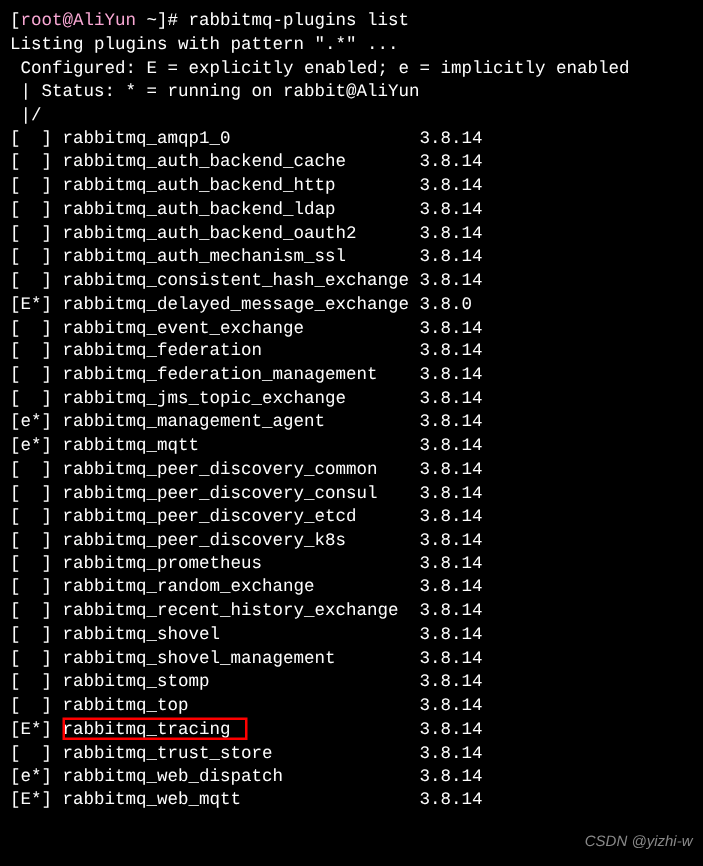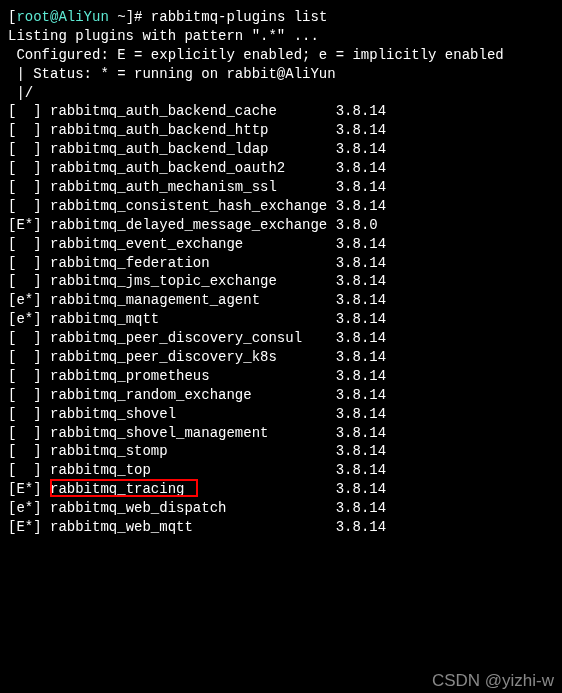--- a/index.html
+++ b/index.html
@@ -16,76 +16,83 @@
       padding: 8px;
       width: 562px;
       height: 693px;
       overflow: hidden;
       position: relative;
     }
     .prompt-line {
       white-space: pre;
     }
     .red {
-      color: #5eead4;
+      color: #f9a8d4;
     }
     .header-line {
       white-space: pre;
     }
     .plugin-row {
       white-space: pre;
       position: relative;
     }
     .highlight {
       border: 2px solid #ff0000;
       position: absolute;
       left: 42px;
       width: 148px;
       height: 18px;
       top: -1px;
       pointer-events: none;
     }
     .watermark {
       position: absolute;
-      bottom: 0;
+      bottom: 12px;
       right: 8px;
       color: #888;
-      font-size: 17px;
+      font-size: 12px;
       font-family: Arial, sans-serif;
+      font-style: italic;
     }
   </style>
 </head>
 <body>
 
 <div class="prompt-line">[<span class="red">root@AliYun</span> <span>~</span>]# <span>rabbitmq-plugins list</span></div>
 
 <div class="header-line">Listing plugins with pattern ".*" ...</div>
 <div class="header-line"> Configured: E = explicitly enabled; e = implicitly enabled</div>
 <div class="header-line"> | Status: * = running on rabbit@AliYun</div>
 <div class="header-line"> |/</div>
 
 <div id="plugin-list">
+    <div class="plugin-row"><span>[  ]</span> <span>rabbitmq_amqp1_0</span>                  <span>3.8.14</span></div>
     <div class="plugin-row"><span>[  ]</span> <span>rabbitmq_auth_backend_cache</span>       <span>3.8.14</span></div>
     <div class="plugin-row"><span>[  ]</span> <span>rabbitmq_auth_backend_http</span>        <span>3.8.14</span></div>
     <div class="plugin-row"><span>[  ]</span> <span>rabbitmq_auth_backend_ldap</span>        <span>3.8.14</span></div>
     <div class="plugin-row"><span>[  ]</span> <span>rabbitmq_auth_backend_oauth2</span>      <span>3.8.14</span></div>
     <div class="plugin-row"><span>[  ]</span> <span>rabbitmq_auth_mechanism_ssl</span>       <span>3.8.14</span></div>
     <div class="plugin-row"><span>[  ]</span> <span>rabbitmq_consistent_hash_exchange</span> <span>3.8.14</span></div>
     <div class="plugin-row"><span>[E*]</span> <span>rabbitmq_delayed_message_exchange</span> <span>3.8.0</span></div>
     <div class="plugin-row"><span>[  ]</span> <span>rabbitmq_event_exchange</span>           <span>3.8.14</span></div>
     <div class="plugin-row"><span>[  ]</span> <span>rabbitmq_federation</span>               <span>3.8.14</span></div>
+    <div class="plugin-row"><span>[  ]</span> <span>rabbitmq_federation_management</span>    <span>3.8.14</span></div>
     <div class="plugin-row"><span>[  ]</span> <span>rabbitmq_jms_topic_exchange</span>       <span>3.8.14</span></div>
     <div class="plugin-row"><span>[e*]</span> <span>rabbitmq_management_agent</span>         <span>3.8.14</span></div>
     <div class="plugin-row"><span>[e*]</span> <span>rabbitmq_mqtt</span>                     <span>3.8.14</span></div>
+    <div class="plugin-row"><span>[  ]</span> <span>rabbitmq_peer_discovery_common</span>    <span>3.8.14</span></div>
     <div class="plugin-row"><span>[  ]</span> <span>rabbitmq_peer_discovery_consul</span>    <span>3.8.14</span></div>
+    <div class="plugin-row"><span>[  ]</span> <span>rabbitmq_peer_discovery_etcd</span>      <span>3.8.14</span></div>
     <div class="plugin-row"><span>[  ]</span> <span>rabbitmq_peer_discovery_k8s</span>       <span>3.8.14</span></div>
     <div class="plugin-row"><span>[  ]</span> <span>rabbitmq_prometheus</span>               <span>3.8.14</span></div>
     <div class="plugin-row"><span>[  ]</span> <span>rabbitmq_random_exchange</span>          <span>3.8.14</span></div>
+    <div class="plugin-row"><span>[  ]</span> <span>rabbitmq_recent_history_exchange</span>  <span>3.8.14</span></div>
     <div class="plugin-row"><span>[  ]</span> <span>rabbitmq_shovel</span>                   <span>3.8.14</span></div>
     <div class="plugin-row"><span>[  ]</span> <span>rabbitmq_shovel_management</span>        <span>3.8.14</span></div>
     <div class="plugin-row"><span>[  ]</span> <span>rabbitmq_stomp</span>                    <span>3.8.14</span></div>
     <div class="plugin-row"><span>[  ]</span> <span>rabbitmq_top</span>                      <span>3.8.14</span></div>
     <div class="plugin-row"><span>[E*]</span> <span>rabbitmq_tracing</span>                  <span>3.8.14</span><div class="highlight"></div></div>
+    <div class="plugin-row"><span>[  ]</span> <span>rabbitmq_trust_store</span>              <span>3.8.14</span></div>
     <div class="plugin-row"><span>[e*]</span> <span>rabbitmq_web_dispatch</span>             <span>3.8.14</span></div>
     <div class="plugin-row"><span>[E*]</span> <span>rabbitmq_web_mqtt</span>                 <span>3.8.14</span></div>
   </div>
 
 <div class="watermark">CSDN @yizhi-w</div>
 
 </body></html>

